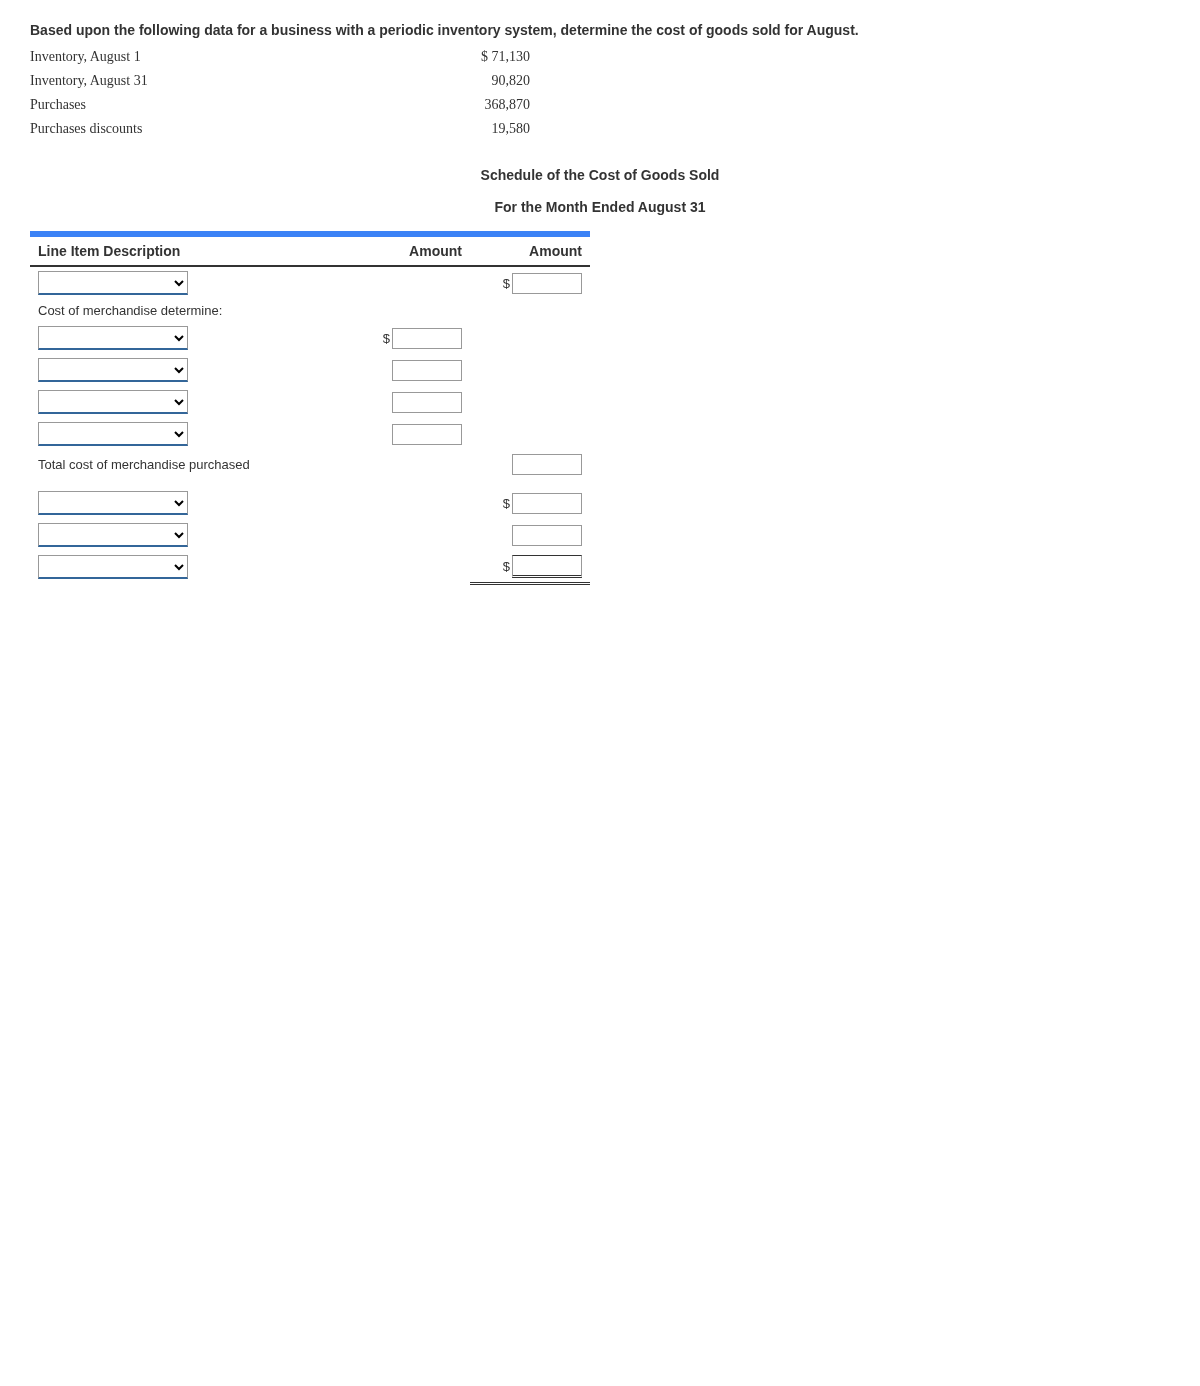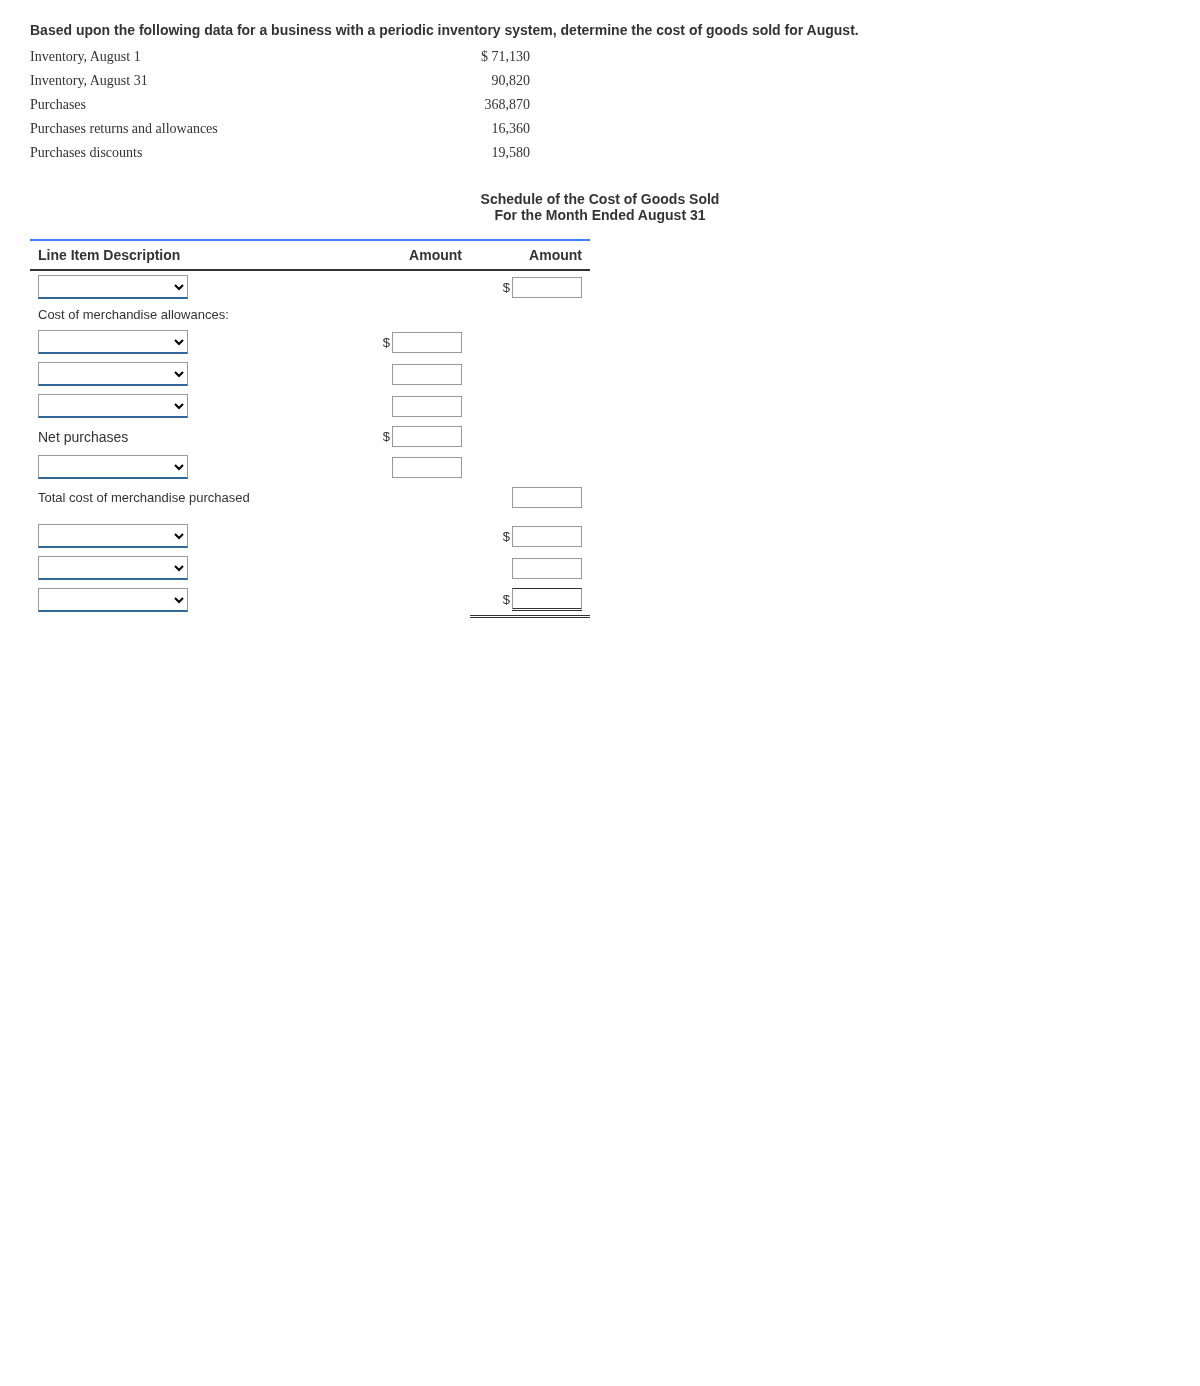--- a/index.html
+++ b/index.html
@@ -44,36 +44,36 @@
       text-align: right;
     }
 
     .schedule-container {
       margin-top: 30px;
     }
 
     .schedule-title {
       text-align: center;
       font-weight: bold;
-      margin-bottom: 0;
+      margin-bottom: 16px;
     }
 
     .schedule-subtitle {
       text-align: center;
       font-weight: bold;
       margin-bottom: 16px;
     }
 
     .schedule-table {
       width: 560px;
       border-collapse: collapse;
     }
 
     .schedule-table thead tr {
-      border-top: 2px solid #3b82f6;
+      border-top: 6px solid #3b82f6;
       border-bottom: 2px solid #333;
     }
 
     .schedule-table th {
       padding: 6px 8px;
       font-weight: bold;
       text-align: left;
     }
 
     .schedule-table th.col-amount {
@@ -155,24 +155,20 @@
   </div>
   <div class="data-row">
     <span class="data-label">Inventory, August 31</span>
     <span class="data-value">90,820</span>
   </div>
   <div class="data-row">
     <span class="data-label">Purchases</span>
     <span class="data-value">368,870</span>
   </div>
   <div class="data-row">
-    <span class="data-label">Purchases returns and allowances</span>
-    <span class="data-value">16,360</span>
-  </div>
-  <div class="data-row">
     <span class="data-label">Purchases discounts</span>
     <span class="data-value">19,580</span>
   </div>
 </div>
 
 <div class="schedule-container">
   <div class="schedule-title">Schedule of the Cost of Goods Sold</div>
   <div class="schedule-subtitle">For the Month Ended August 31</div>
 
   <table class="schedule-table">
@@ -194,21 +190,21 @@
         <td class="col-amount"></td>
         <td class="col-amount2">
           <div class="amount-input-wrapper">
             <span class="dollar-sign">$</span>
             <input type="text" class="amount-input" value="" style="">
           </div>
         </td>
       </tr>
 
       <tr>
-        <td class="section-label" colspan="3">Cost of merchandise allowances:</td>
+        <td class="section-label" colspan="3">Cost of merchandise determine:</td>
       </tr>
 
       <tr>
         <td>
           <select class="line-item-select">
             <option value=""></option>
           </select>
         </td>
         <td class="col-amount">
           <div class="amount-input-wrapper">
@@ -236,32 +232,20 @@
           <select class="line-item-select">
             <option value=""></option>
           </select>
         </td>
         <td class="col-amount">
           <input type="text" class="amount-input" value="" style="">
         </td>
         <td class="col-amount2"></td>
       </tr>
 
-      <tr class="net-purchases-row">
-        <td>
-          <span>Net purchases</span>
-        </td>
-        <td class="col-amount">
-          <div class="amount-input-wrapper">
-            <span class="dollar-sign">$</span>
-            <input type="text" class="amount-input" value="" style="">
-          </div>
-        </td>
-        <td class="col-amount2"></td>
-      </tr>
 
       <tr>
         <td>
           <select class="line-item-select">
             <option value=""></option>
           </select>
         </td>
         <td class="col-amount">
           <input type="text" class="amount-input" value="" style="">
         </td>

